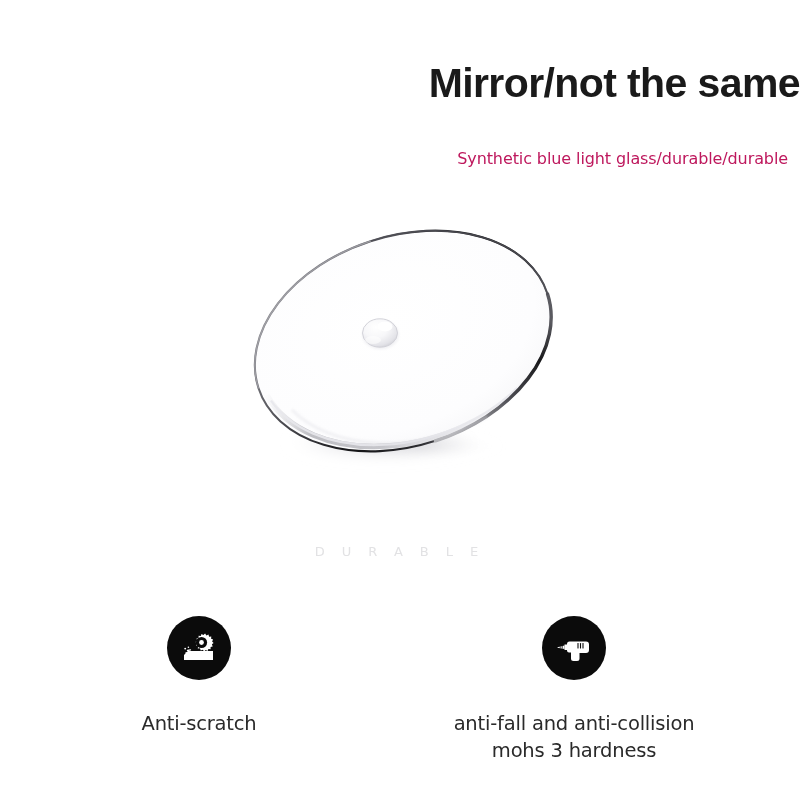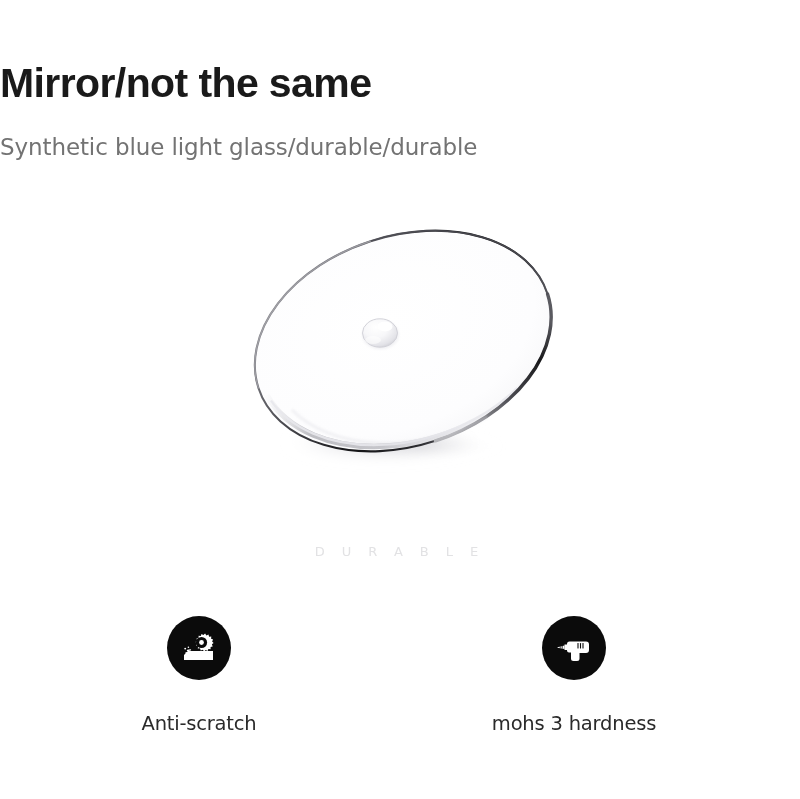--- a/index.html
+++ b/index.html
@@ -21,40 +21,40 @@
     inset: 0;
     background: #ffffff;
   }
 
   
   .header {
     position: absolute;
     top: 58px;
     left: 0;
     width: 800px;
-    text-align: left;
+    text-align: right;
   }
   .title {
     font-family: "Liberation Sans", sans-serif;
     font-size: 41px;
     font-weight: bold;
     color: #1a1a1a;
     letter-spacing: -0.6px;
     line-height: 50px;
     margin: 0;
     white-space: nowrap;
   }
   .subtitle {
     font-family: "DejaVu Sans", sans-serif;
-    font-size: 23px;
+    font-size: 16px;
     font-weight: 400;
-    color: #737373;
+    color: #be185d;
     letter-spacing: -0.1px;
     line-height: 32px;
-    margin: 0;
+    margin: 12px;
     padding-top: 23px;
     white-space: nowrap;
   }
 
   
   .disc-stage {
     position: absolute;
     left: 0;
     top: 0;
     width: 800px;
@@ -285,19 +285,20 @@
           <path d="M29 15.5 L29 20" stroke="#0b0b0b" stroke-width="1.1" stroke-linecap="round"></path>
 
           <path d="M10.5 16.5 L13 16.5 L13 22 L10.5 22 Z" fill="#ffffff"></path>
 
           <path d="M3.5 19.3 L10.5 17.6 L10.5 20.9 L3.5 19.8 Z" fill="#ffffff"></path>
           <path d="M6.2 18.3 L6.2 20.3" stroke="#0b0b0b" stroke-width="0.8"></path>
           <path d="M8.2 18 L8.2 20.6" stroke="#0b0b0b" stroke-width="0.8"></path>
         </svg>
       </div>
       <div class="feature-label">
+        <span>anti-fall and anti-collision</span>
         <span class="l2">mohs 3 hardness</span>
       </div>
     </div>
 
   </div>
 
 </div>
 
 </body></html>

